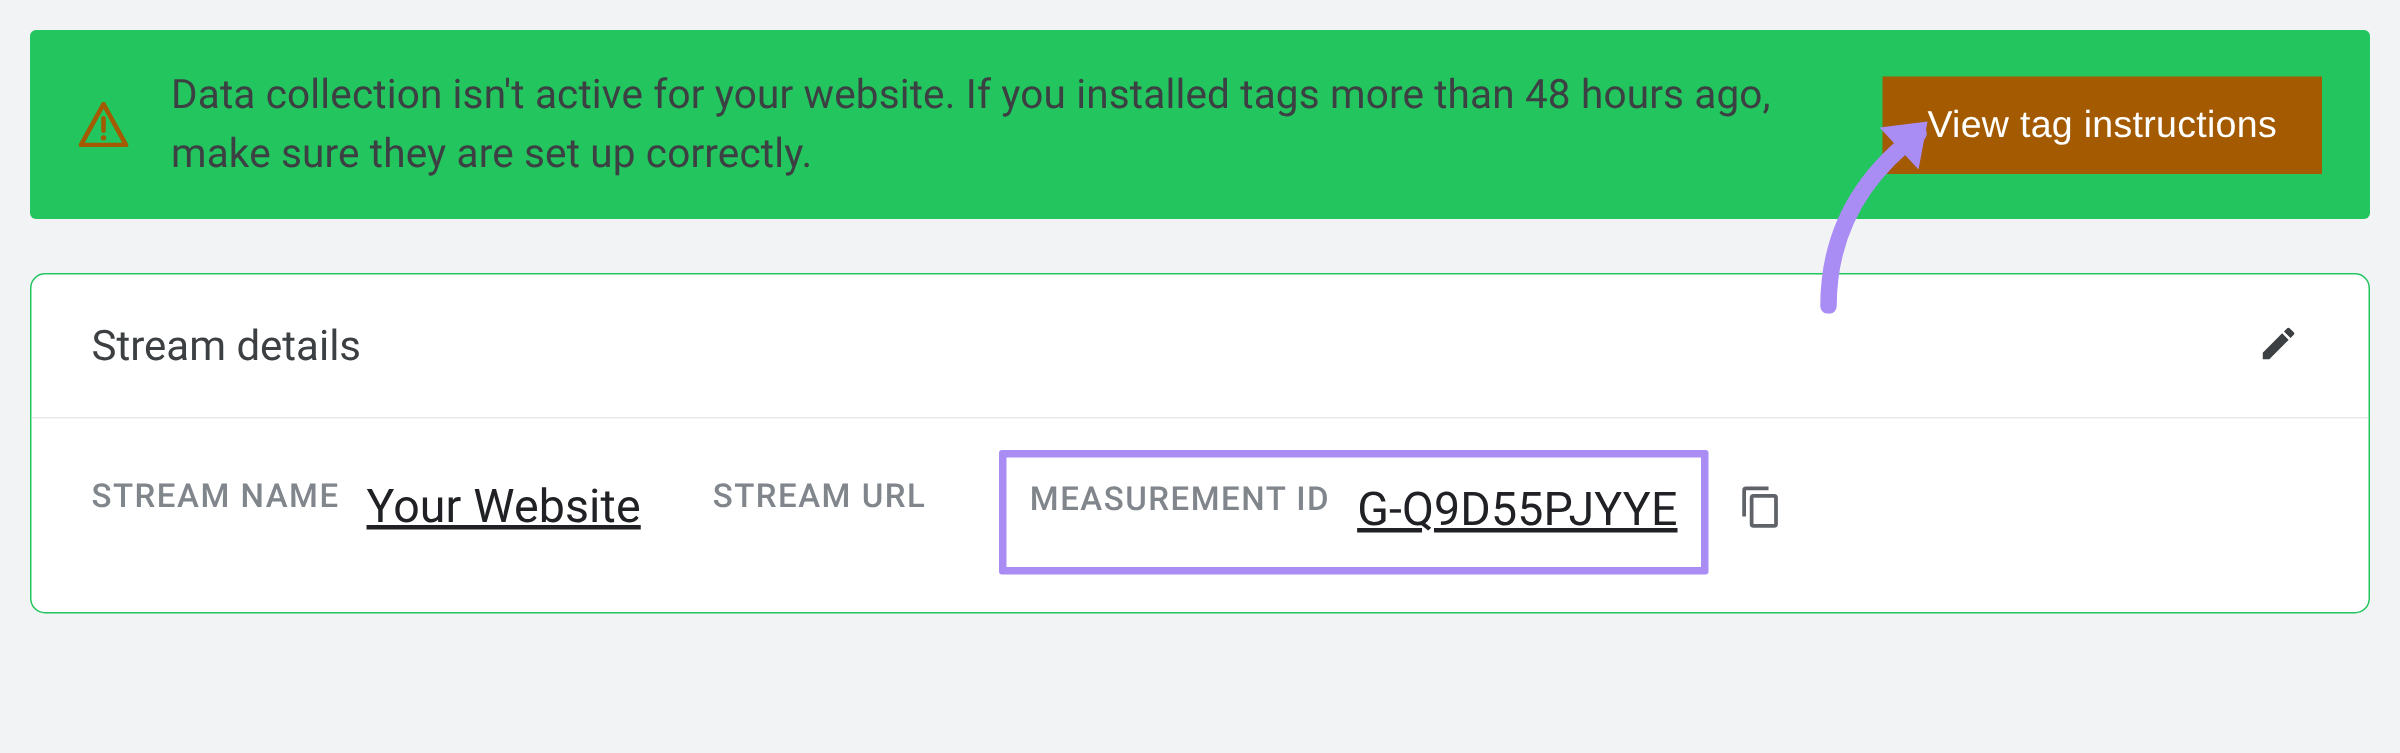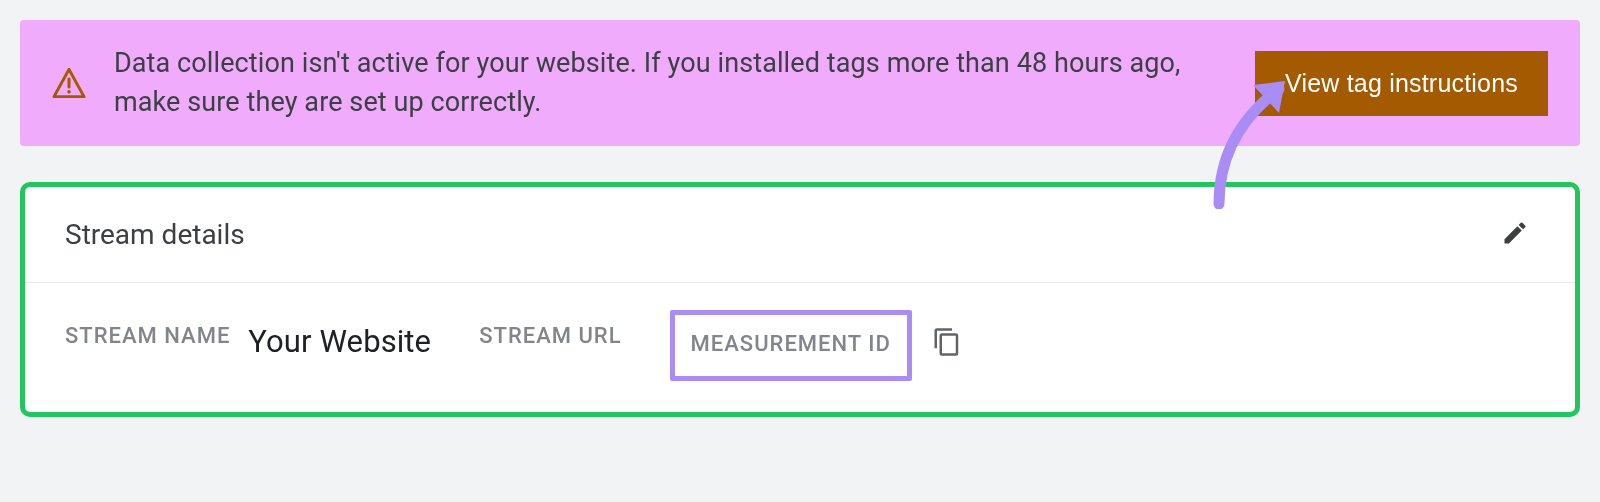--- a/index.html
+++ b/index.html
@@ -4,21 +4,21 @@
   <style>
     * { box-sizing: border-box; margin: 0; padding: 0; }
     body {
       font-family: 'Google Sans', Roboto, Arial, sans-serif;
       background: #f1f3f4;
       padding: 20px;
       width: 1600px;
       height: 502px;
     }
     .banner {
-      background: #f0abfc;
+      background: #22c55e;
       border-radius: 4px;
       display: flex;
       align-items: center;
       padding: 24px 32px;
       gap: 28px;
       margin-bottom: 36px;
       position: relative;
     }
     .warning-icon {
       flex-shrink: 0;
@@ -40,21 +40,21 @@
       border-radius: 0;
       font-size: 25px;
       font-weight: 500;
       padding: 18px 30px;
       cursor: pointer;
       flex-shrink: 0;
       letter-spacing: 0.2px;
     }
     .card {
       background: #fff;
-      border: 5px solid #22c55e;
+      border: 1px solid #22c55e;
       border-radius: 10px;
       overflow: hidden;
     }
     .card-header {
       display: flex;
       align-items: center;
       justify-content: space-between;
       padding: 26px 40px;
       border-bottom: 1px solid #e8eaed;
     }
@@ -87,20 +87,21 @@
       color: #80868b;
       letter-spacing: 1px;
       font-weight: 500;
       white-space: nowrap;
     }
     .field-value {
       font-size: 31px;
       color: #202124;
       letter-spacing: 0.1px;
       white-space: nowrap;
+      text-decoration: underline;
     }
     .measurement-group {
       display: flex;
       align-items: center;
       gap: 16px;
     }
     .highlight {
       border: 5px solid #a98df5;
       border-radius: 2px;
       padding: 16px 16px 20px 16px;
@@ -160,20 +161,21 @@
     <div class="field">
       <div class="field-label">STREAM NAME</div>
       <div class="field-value">Your Website</div>
     </div>
     <div class="field">
       <div class="field-label">STREAM URL</div>
     </div>
     <div class="measurement-group">
       <div class="field highlight">
         <div class="field-label">MEASUREMENT ID</div>
+        <div class="field-value">G-Q9D55PJYYE</div>
       </div>
       <button class="copy-btn">
         <span>
           <svg viewBox="0 0 24 24">
               <path d="M16 1H4a2 2 0 0 0-2 2v14h2V3h12V1zm3 4H8a2 2 0 0 0-2 2v14a2 2 0 0 0 2 2h11a2 2 0 0 0 2-2V7a2 2 0 0 0-2-2zm0 16H8V7h11v14z" fill="#5f6368"></path>
             </svg>
         </span>
       </button>
     </div>
   </div>

